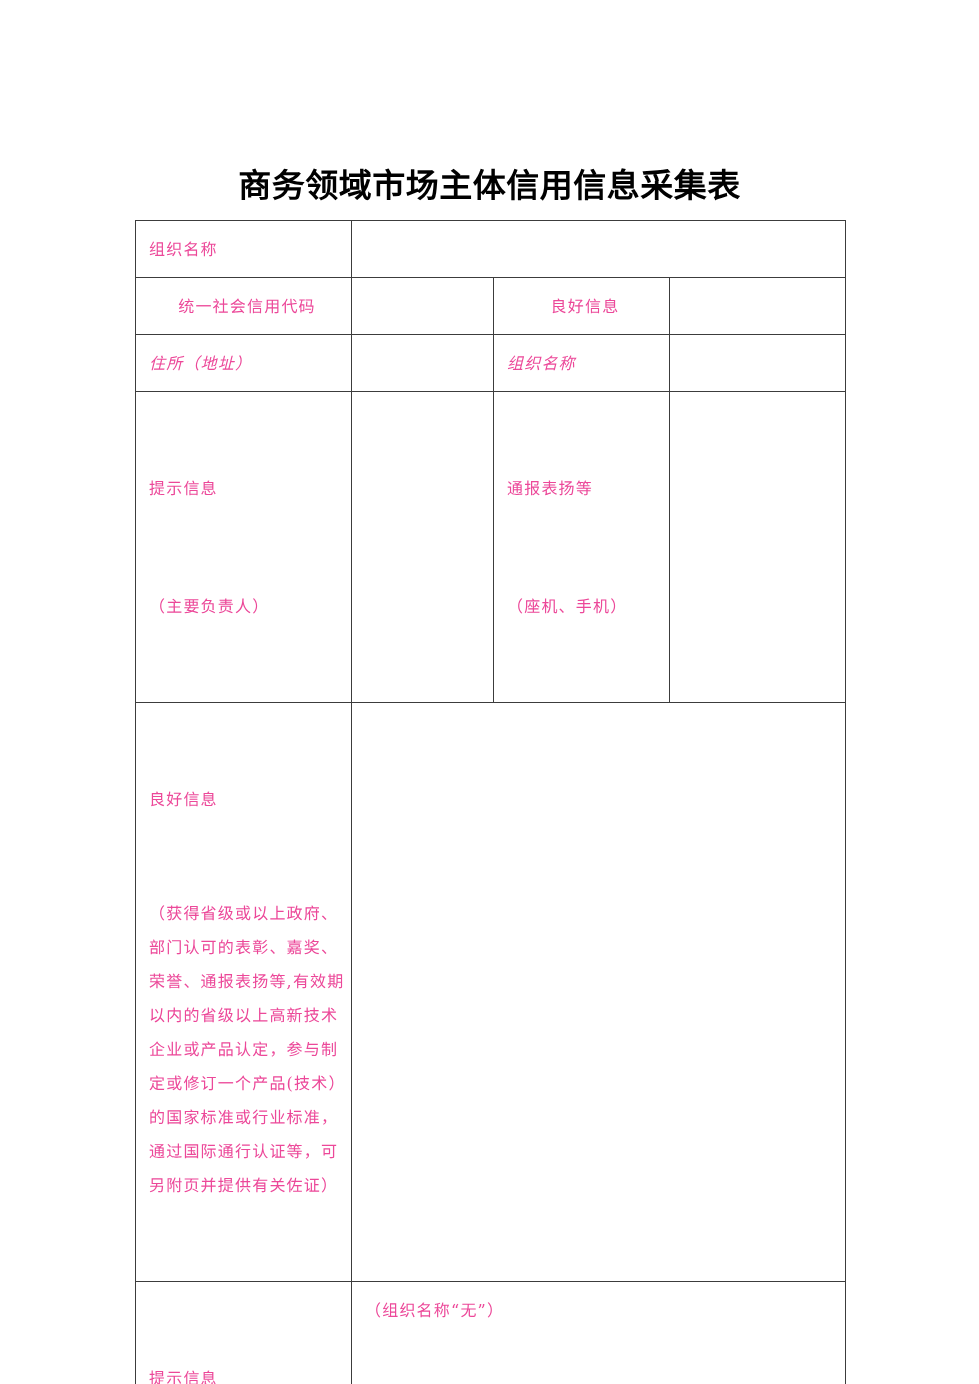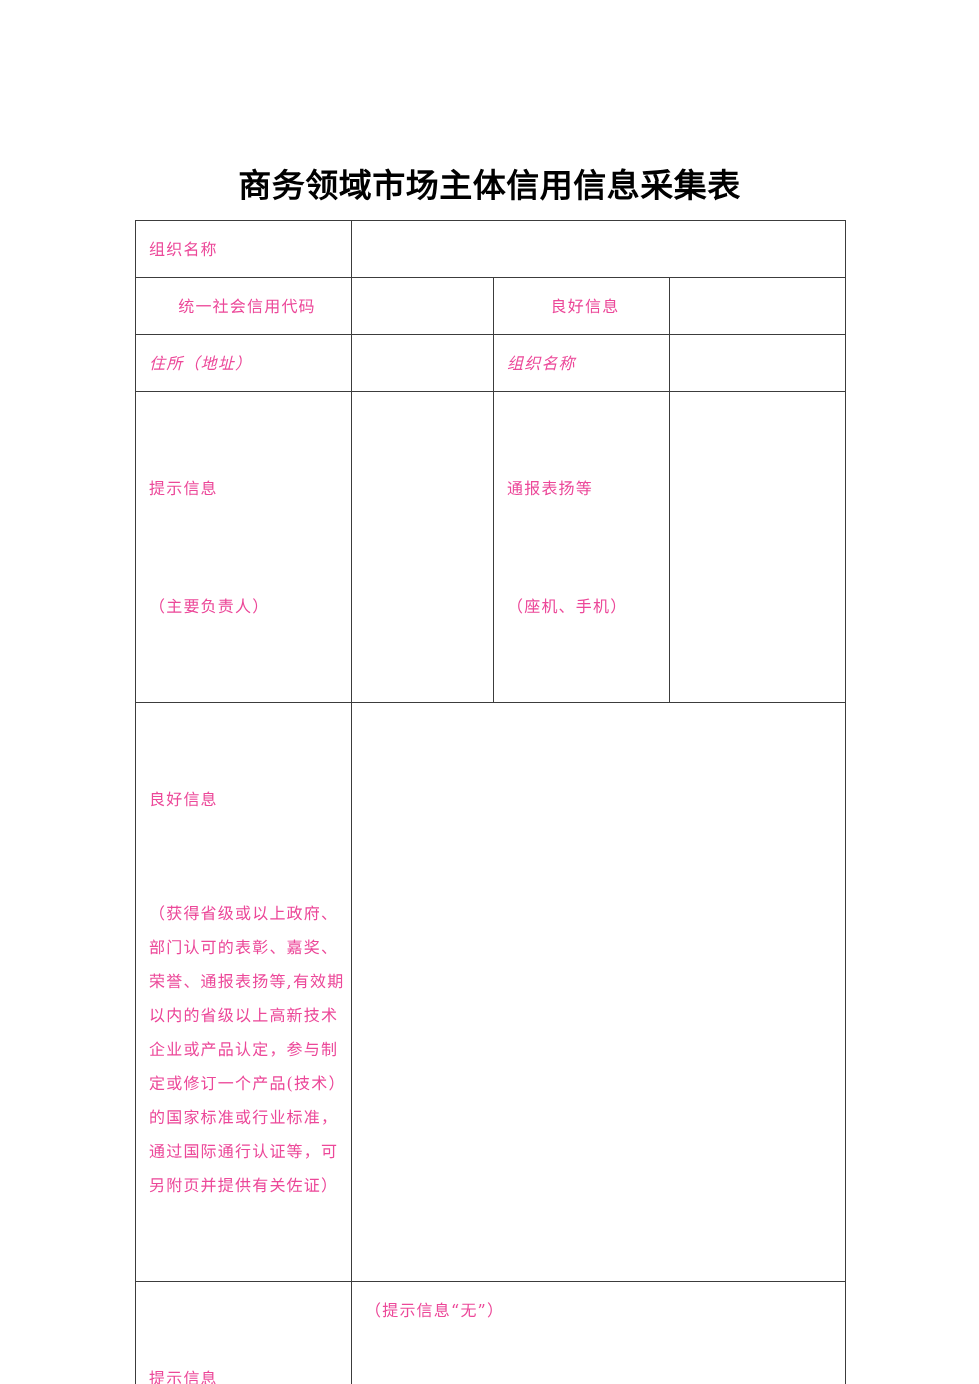--- a/index.html
+++ b/index.html
@@ -182,20 +182,20 @@
       </tr>
 
       <tr>
         <td class="h-r6">
           <div class="cell label">
             <span class="line">提示信息</span>
             
           </div>
         </td>
         <td class="h-r6" colspan="3">
-          <div class="cell value">（提示信息“无”）</div>
+          <div class="cell value">（组织名称“无”）</div>
         </td>
       </tr>
 
     </tbody>
   </table>
 
 </div>
 
 </body></html>

